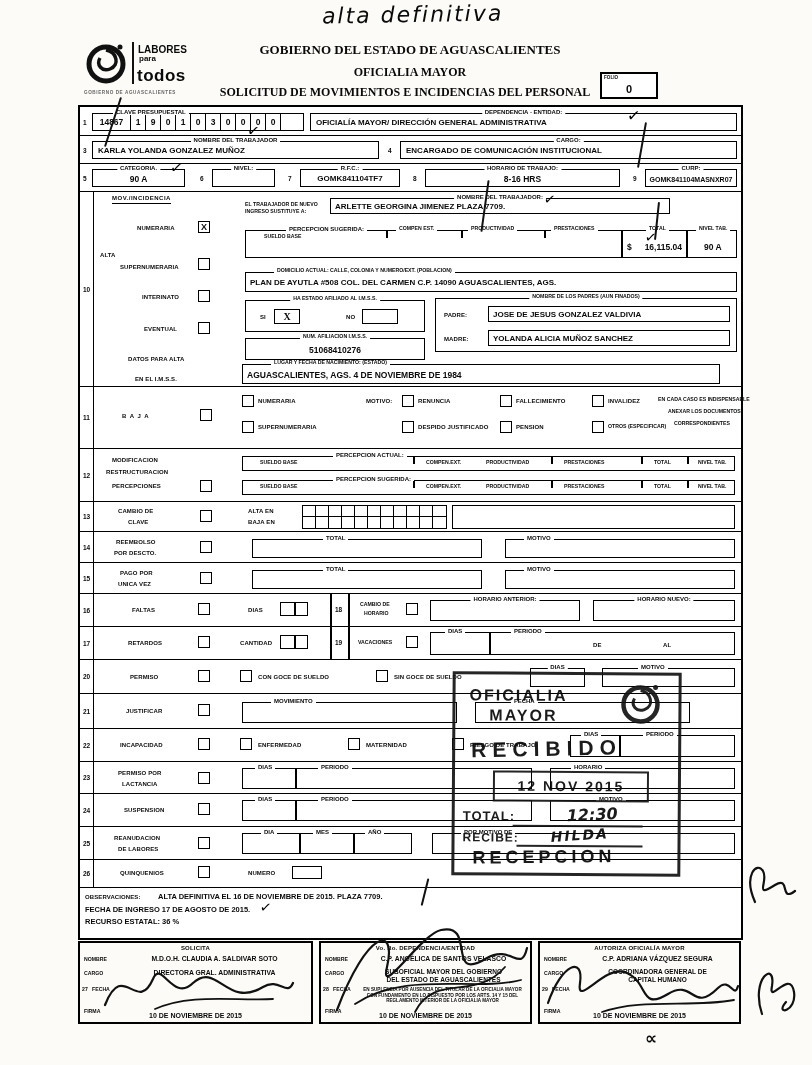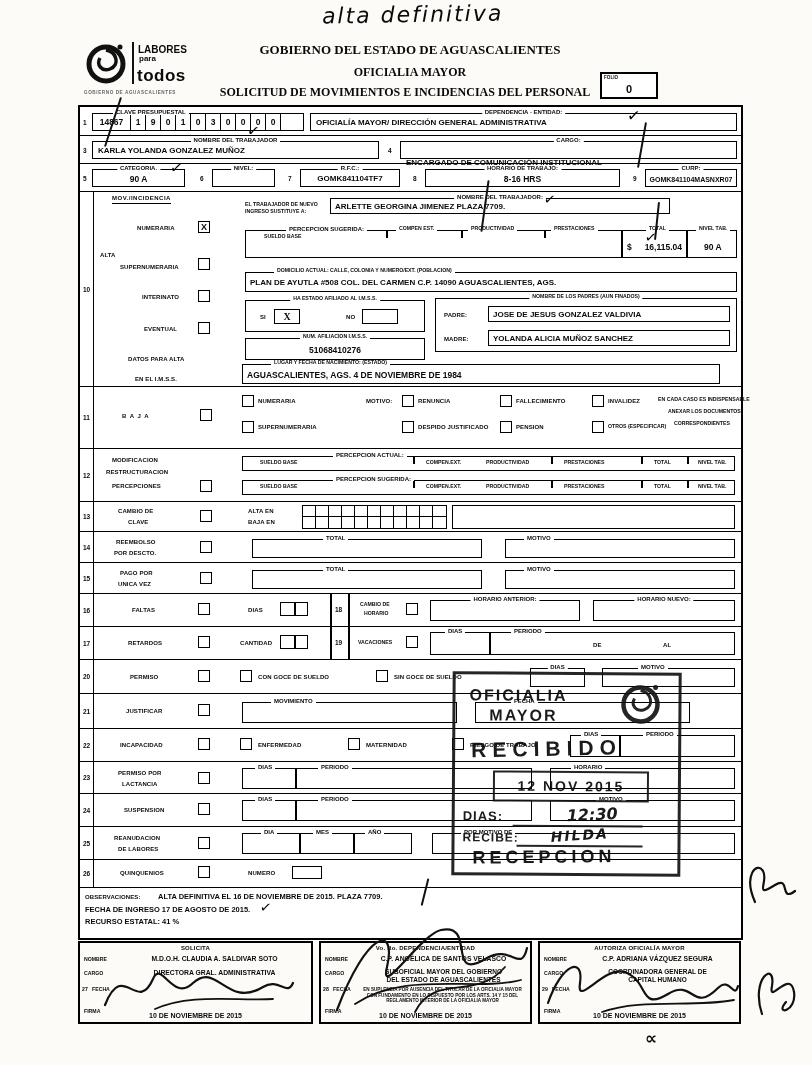--- a/index.html
+++ b/index.html
@@ -88,21 +88,21 @@
 
     <div class="band" style="top:29px;height:28px">
       <span class="abs num" style="left:3px;top:12px">3</span>
       <div class="fb" style="left:12px;top:5px;width:287px;height:18px">
         <span class="toplbl" style="left:50%;transform:translateX(-50%)">NOMBRE DEL TRABAJADOR</span>
         <span class="abs val" style="left:5px;top:5px;font-size:8px">KARLA YOLANDA GONZALEZ MUÑOZ</span>
       </div>
       <span class="abs num" style="left:308px;top:12px">4</span>
       <div class="fb" style="left:320px;top:5px;width:337px;height:18px">
         <span class="toplbl" style="left:50%;transform:translateX(-50%)">CARGO:</span>
-        <span class="abs val" style="left:5px;top:17px;font-size:8px">ENCARGADO DE COMUNICACIÓN INSTITUCIONAL</span>
+        <span class="abs val" style="left:5px;top:5px;font-size:8px">ENCARGADO DE COMUNICACIÓN INSTITUCIONAL</span>
       </div>
     </div>
 
     <div class="band" style="top:57px;height:28px">
       <span class="abs num" style="left:3px;top:12px">5</span>
       <div class="fb" style="left:12px;top:5px;width:93px;height:18px">
         <span class="toplbl" style="left:50%;transform:translateX(-50%)">CATEGORIA.</span>
         <span class="abs val" style="left:0;right:0;top:5px;text-align:center">90 A</span>
       </div>
       <span class="abs num" style="left:120px;top:12px">6</span>
@@ -463,21 +463,21 @@
       <span class="abs lbl" style="left:40px;top:10px">QUINQUENIOS</span>
       <div class="cb" style="left:118px;top:6px"></div>
       <span class="abs lbl" style="left:168px;top:10px">NUMERO</span>
       <div class="fb" style="left:212px;top:6px;width:30px;height:13px"></div>
     </div>
 
     <div class="band" style="top:781px;height:45px;border-bottom:none">
       <span class="abs lbl" style="left:5px;top:6px">OBSERVACIONES:</span>
       <span class="abs val" style="left:78px;top:5px;font-size:7.5px">ALTA DEFINITIVA EL 16 DE NOVIEMBRE DE 2015. PLAZA 7709.</span>
       <span class="abs val" style="left:5px;top:18px;font-size:7.5px">FECHA DE INGRESO 17 DE AGOSTO DE 2015.</span>
-      <span class="abs val" style="left:5px;top:30px;font-size:7.5px">RECURSO ESTATAL: 41 %</span>
+      <span class="abs val" style="left:5px;top:30px;font-size:7.5px">RECURSO ESTATAL: 36 %</span>
     </div>
   </div>
 
   <div class="fb" style="left:78px;top:941px;width:235px;height:83px;border-width:2px;background:transparent">
     <span class="fhead">SOLICITA</span>
     <span class="abs lbl2" style="left:4px;top:14px">NOMBRE</span>
     <span class="abs" style="left:40px;right:2px;top:12px;text-align:center;font-size:6.8px;font-weight:700;white-space:nowrap">M.D.O.H. CLAUDIA A. SALDIVAR SOTO</span>
     <span class="abs lbl2" style="left:4px;top:28px">CARGO</span>
     <span class="abs" style="left:40px;right:2px;top:26px;text-align:center;font-size:6.8px;font-weight:700;white-space:nowrap">DIRECTORA GRAL. ADMINISTRATIVA</span>
     <span class="abs lbl2" style="left:2px;top:44px">27</span>
@@ -520,21 +520,21 @@
       <svg width="46" height="46" viewBox="0 0 46 46">
           <circle cx="23" cy="23" r="17" fill="none" stroke="#151515" stroke-width="4.5"></circle>
           <path d="M23 9 C34 11 37 24 27 28 C19 31 13 24 17 17" fill="none" stroke="#151515" stroke-width="3"></path>
           <circle cx="38" cy="6" r="2.5" fill="#151515"></circle>
         </svg>
     </span>
     <span class="stxt" style="left:16px;top:62px;font-size:21px;letter-spacing:6px;transform:rotate(-1.5deg)">RECIBIDO</span>
     <div class="abs" style="left:38px;top:96px;width:152px;height:27px;border:2.5px solid #151515">
       <span class="abs" style="left:0;right:0;top:5px;text-align:center;font-size:14px;font-weight:700;letter-spacing:2px;white-space:nowrap">12 NOV 2015</span>
     </div>
-    <span class="stxt" style="left:8px;top:134px;font-size:13px;letter-spacing:1px">DIAS:</span>
+    <span class="stxt" style="left:8px;top:134px;font-size:13px;letter-spacing:1px">TOTAL:</span>
     <div class="abs" style="left:58px;top:150px;width:130px;border-bottom:2px solid #151515"></div>
     <span class="abs hw" style="left:112px;top:130px;font-size:16px;font-weight:700;transform:rotate(-3deg)">12:30</span>
     <span class="stxt" style="left:8px;top:156px;font-size:12px;letter-spacing:1px">RECIBE:</span>
     <div class="abs" style="left:62px;top:170px;width:126px;border-bottom:2px solid #151515"></div>
     <span class="abs hw" style="left:96px;top:152px;font-size:14px;font-weight:700;transform:rotate(-4deg);letter-spacing:2px">HILDA</span>
     <span class="stxt" style="left:18px;top:172px;font-size:18px;letter-spacing:4px;transform:rotate(-1deg)">RECEPCION</span>
   </div>
 
   <div class="slash" style="left:112px;top:96px;height:52px;transform:rotate(18deg)"></div>
   <span class="ck" style="left:247px;top:124px;font-size:15px;transform:rotate(8deg)">✓</span>

